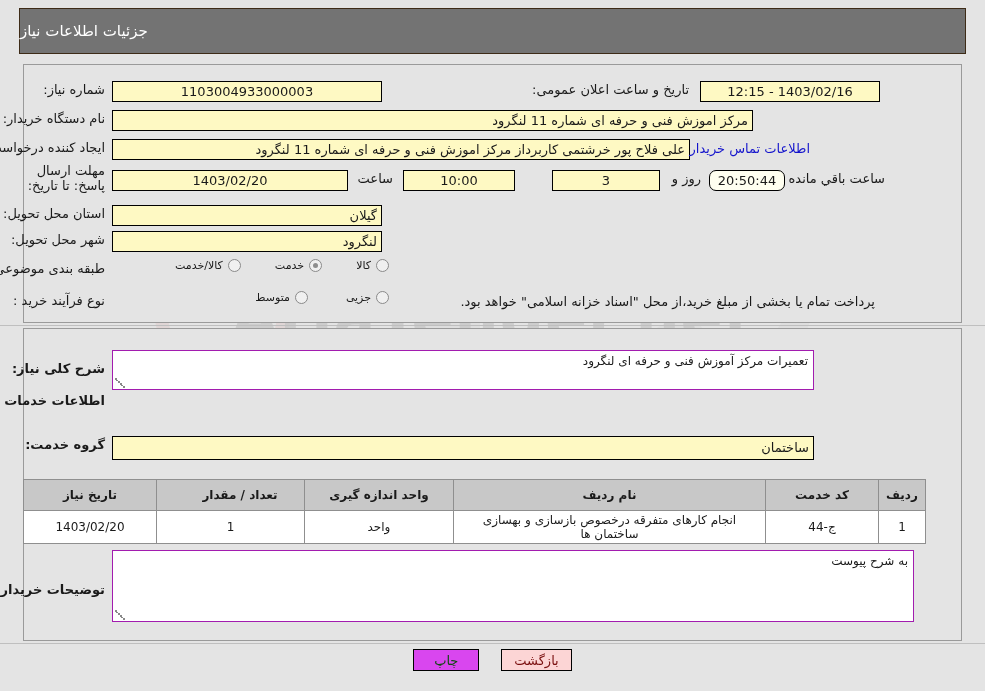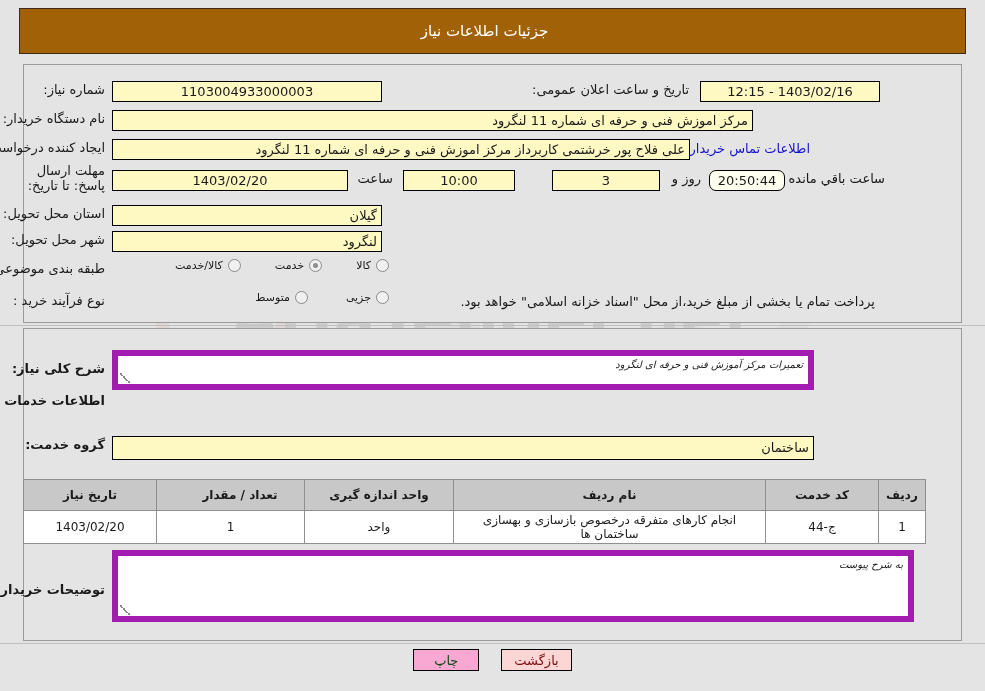--- a/index.html
+++ b/index.html
@@ -17,22 +17,22 @@
   .watermark svg{position:absolute;left:120px;top:0;opacity:.28;}
   .wm-text{
     position:absolute;left:0;top:132px;width:985px;text-align:center;
     font-family:"DejaVu Sans","Liberation Sans",sans-serif;
     font-size:62px;font-weight:bold;letter-spacing:1px;
     color:#c9c9c9;opacity:.85;direction:ltr;
   }
   
   .titlebar{
     position:absolute;left:19px;top:8px;width:947px;height:46px;
-    background:#a16207;border:1px solid #3d2b17;box-sizing:border-box;
-    display:flex;align-items:center;justify-content:center;
+    background:#737373;border:1px solid #3d2b17;box-sizing:border-box;
+    display:flex;align-items:center;justify-content:flex-end;
     z-index:2;
   }
   .titlebar .t{color:#ffffff;font-size:15px;padding-right:16px;}
   
   .panel{
     position:absolute;background:#e4e4e4;border:1px solid #9a9a9a;
     box-sizing:border-box;z-index:2;
   }
   #panel-top{left:23px;top:64px;width:939px;height:259px;}
   #panel-bottom{left:23px;top:328px;width:939px;height:313px;}
@@ -56,24 +56,23 @@
     position:relative;vertical-align:middle;
   }
   .radio.on::after{
     content:"";position:absolute;left:3px;top:3px;width:5px;height:5px;
     border-radius:50%;background:#8e8e8e;
   }
   .radio-item{display:flex;align-items:center;gap:5px;}
   .radio-item .rl{font-size:11px;}
   
   .ta{
-    background:#ffffff;border:6px solid #a21caf;box-sizing:border-box;
-    font-size:10px;color:#1a1a1a;padding:3px 5px 0 5px;position:relative;
+    background:#ffffff;border:1px solid #a21caf;box-sizing:border-box;
+    font-size:12px;color:#1a1a1a;padding:3px 5px 0 5px;position:relative;
     overflow:hidden;
-    font-style:italic;
   }
   .ta .grip{
     position:absolute;left:2px;bottom:1px;width:10px;height:10px;
     background:
       linear-gradient(45deg,transparent 45%,#888 45%,#888 55%,transparent 55%);
   }
   
   table.need{
     position:absolute;left:23px;top:479px;width:903px;
     border-collapse:collapse;z-index:3;background:#fff;
@@ -93,21 +92,21 @@
     position:absolute;left:0;top:645px;width:985px;height:46px;
     display:flex;align-items:flex-start;justify-content:center;gap:22px;
     z-index:3;padding-top:4px;box-sizing:border-box;
   }
   .btn{
     border:1px solid #000000;height:22px;min-width:66px;
     font-size:13px;font-family:inherit;cursor:pointer;
     display:flex;align-items:center;justify-content:center;
     box-sizing:border-box;padding:0 12px;
   }
-  .btn-print{background:#f9a8d4;color:#104a10;}
+  .btn-print{background:#d946ef;color:#104a10;}
   .btn-back{background:#fcd5d5;color:#7a1010;}
   .sep{
     position:absolute;left:0;width:985px;height:1px;background:#bfbfbf;z-index:1;
   }
 </style>
 </head>
 <body>
 
 <div class="watermark">
   <svg width="760" height="300" viewBox="0 0 760 300" xmlns="http://www.w3.org/2000/svg">

